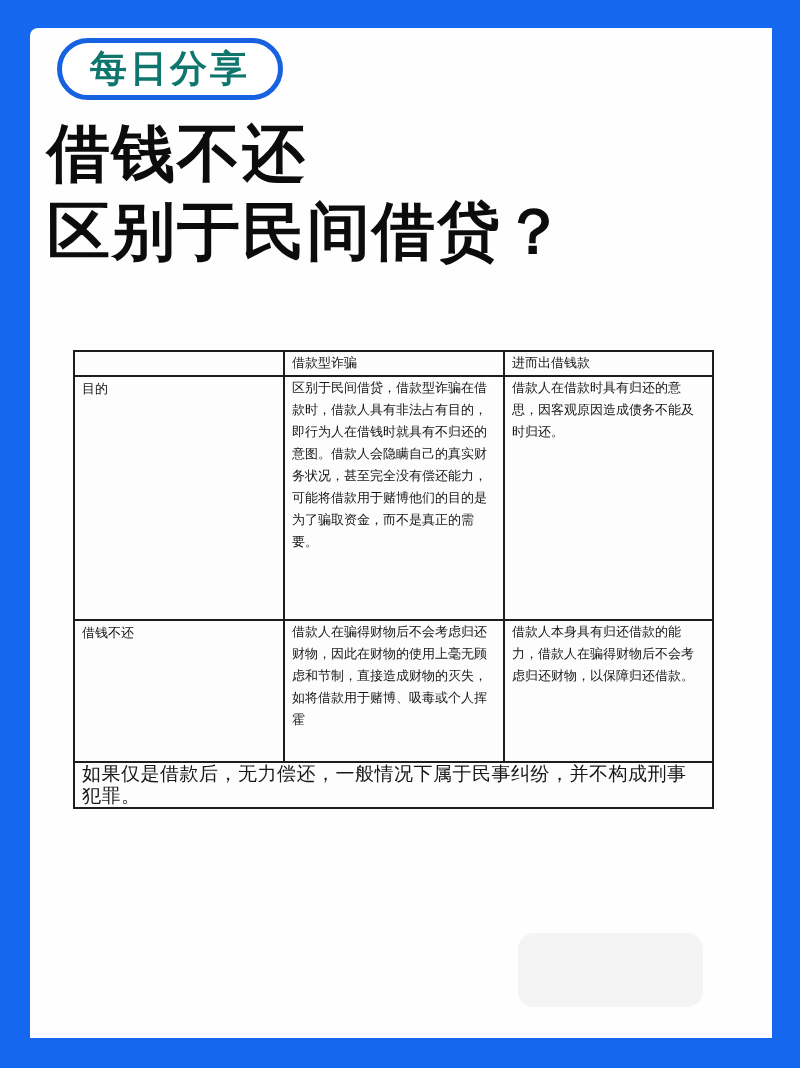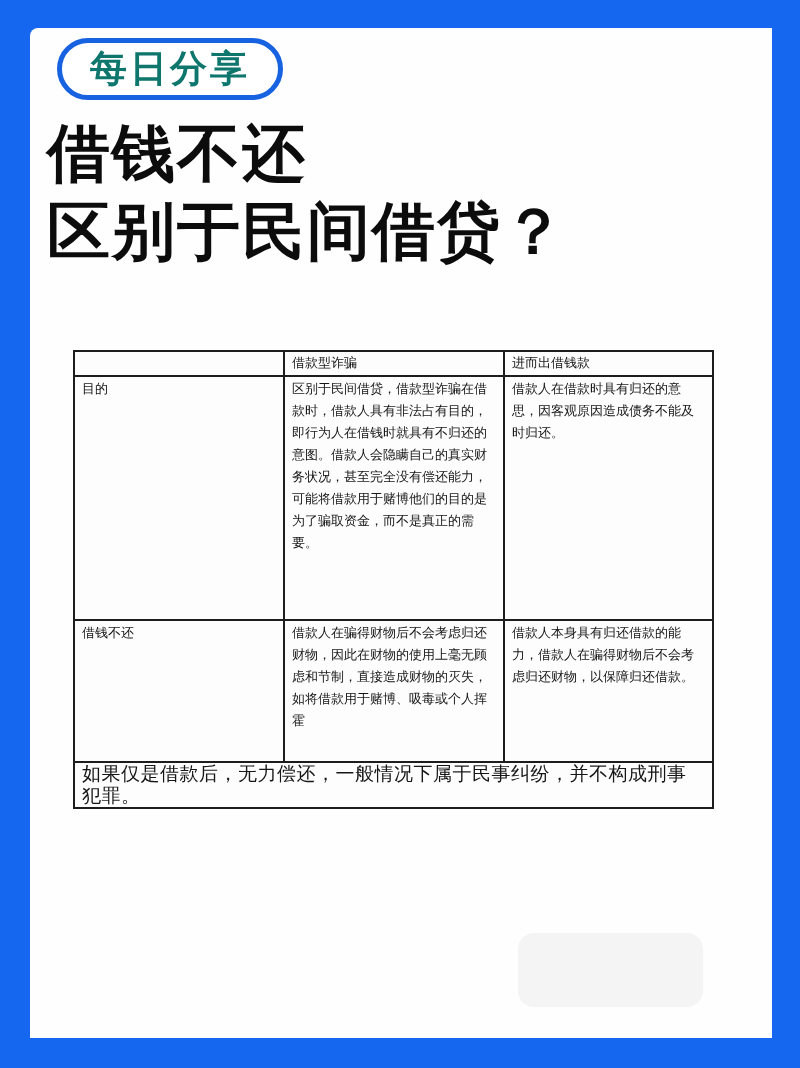--- a/index.html
+++ b/index.html
@@ -90,21 +90,21 @@
   .cmp-table tr.r-method   { height: 120px; }
   .cmp-table tr.r-usage    { height: 142px; }
   .cmp-table tr.r-footer td {
     height: 24px;
     padding-top: 0;
     padding-bottom: 0;
     font-size: 19px;
     line-height: 22px;
     letter-spacing: 0.5px;
   }
-  .cell-just { text-align: justify; text-justify: inter-character; }
+  .cell-just { text-align: justify; text-justify: inter-character; font-family: Liberation Mono, monospace; }
   
   .ghost {
     position: absolute;
     left: 488px;
     top: 905px;
     width: 185px;
     height: 74px;
     background: #f4f4f5;
     border-radius: 16px;
   }

